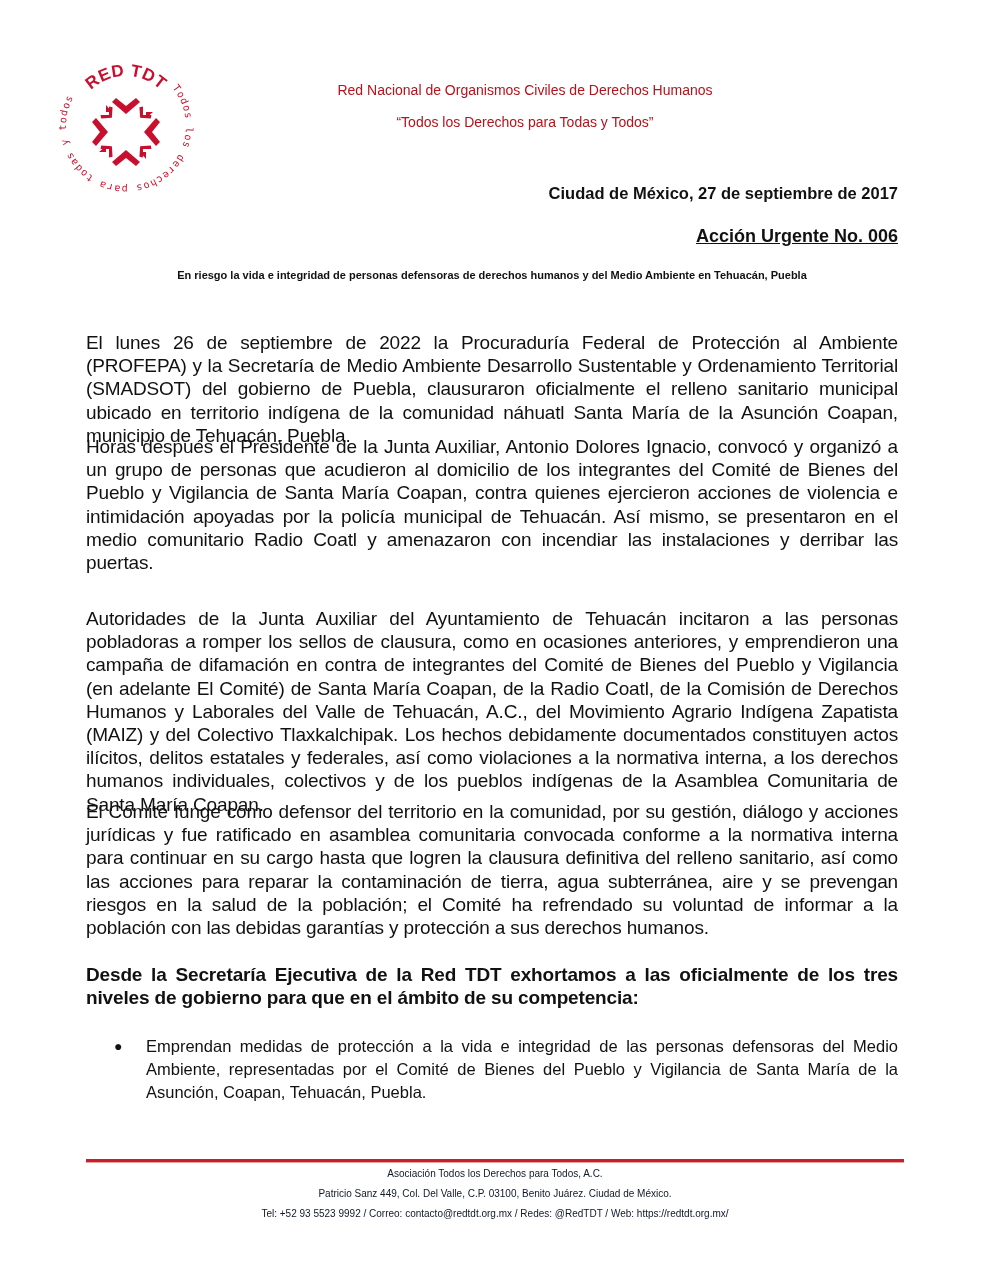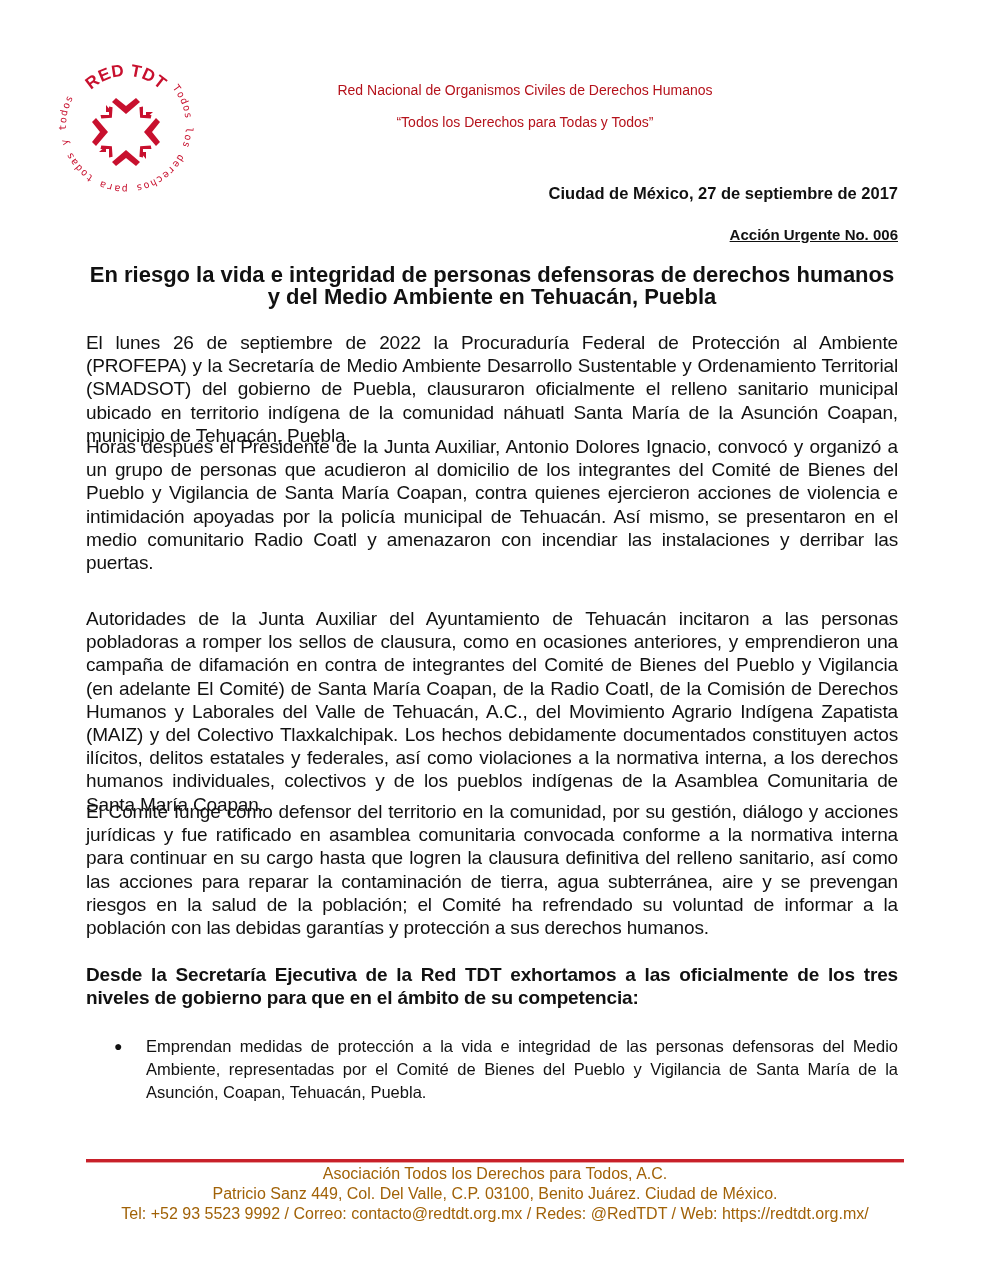--- a/index.html
+++ b/index.html
@@ -1,33 +1,33 @@
 <!DOCTYPE html>
 <html><head>
   <meta charset="utf-8">
   <style>
     html, body { margin: 0; padding: 0; background: #ffffff; }
     body { width: 989px; height: 1280px; position: relative; overflow: hidden; font-family: "Liberation Sans", sans-serif; color: #111; }
     .logo { position: absolute; left: 46px; top: 46px; width: 160px; height: 160px; }
     .org-header { position: absolute; left: 200px; top: 74px; width: 650px; text-align: center; color: #b5121b; font-family: "Liberation Sans", sans-serif; font-size: 14px; line-height: 32px; }
     .org-header div { white-space: nowrap; }
     .date-line { position: absolute; right: 91px; top: 184px; font-weight: bold; font-size: 16.5px; }
-    .urgent-line { position: absolute; right: 91px; top: 226px; font-weight: bold; font-size: 15px; text-decoration: underline; }
-    .doc-title { position: absolute; left: 86px; width: 812px; top: 264px; text-align: center; font-weight: bold; font-size: 22px; line-height: 22px; }
+    .urgent-line { position: absolute; right: 91px; top: 226px; font-weight: bold; font-size: 18px; text-decoration: underline; }
+    .doc-title { position: absolute; left: 86px; width: 812px; top: 264px; text-align: center; font-weight: bold; font-size: 11px; line-height: 22px; }
     .body-text { position: absolute; left: 86px; width: 812px; font-size: 19px; line-height: 23.2px; text-align: justify; letter-spacing: -0.15px; }
     .p1 { top: 331px; }
     .p2 { top: 435px; }
     .p3 { top: 607px; }
     .p4 { top: 800px; }
     .p5 { top: 963px; font-weight: bold; }
     .bullets { position: absolute; left: 110px; width: 788px; top: 1035px; margin: 0; padding: 0; list-style: none; font-size: 16.5px; line-height: 23.2px; }
     .bullets li { position: relative; padding-left: 36px; text-align: justify; }
     .bullet-dot { position: absolute; left: 4px; top: 0; font-size: 14px; }
     .footer-rule { position: absolute; left: 86px; width: 818px; top: 1159px; height: 3px; background: #c8202a; border-bottom: 1px solid #e9a0a0; }
-    .footer { position: absolute; left: 86px; width: 818px; top: 1164px; text-align: center; font-size: 16px; line-height: 20px; color: #a16207; }
+    .footer { position: absolute; left: 86px; width: 818px; top: 1164px; text-align: center; font-size: 10px; line-height: 20px; color: #0f172a; }
   </style>
 </head>
 <body>
 
 <div class="logo">
   <svg width="160" height="160" viewBox="0 0 160 160">
     <defs>
       <path id="ringTop" d="M 30 80 A 50 50 0 0 1 130 80"></path>
       <path id="ringFull" d="M 80 20 A 60 60 0 1 1 79.9 20"></path>
     </defs>

